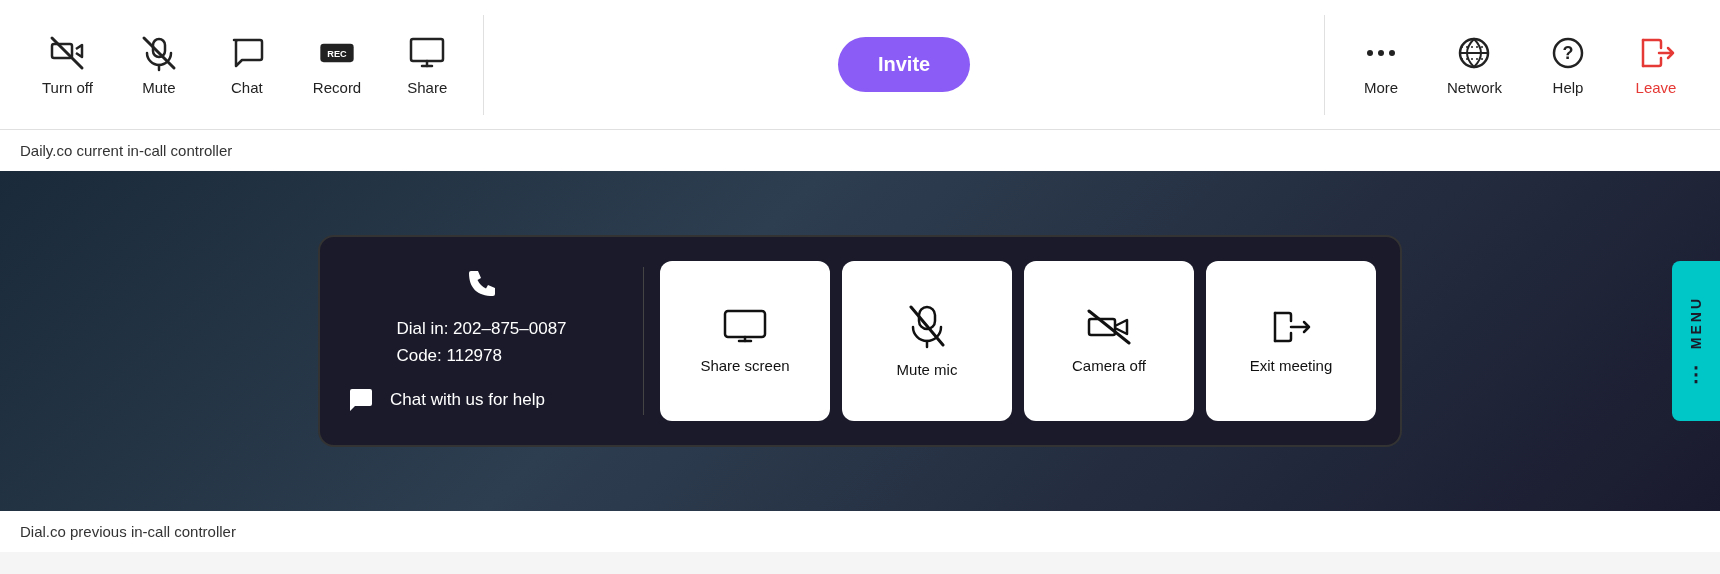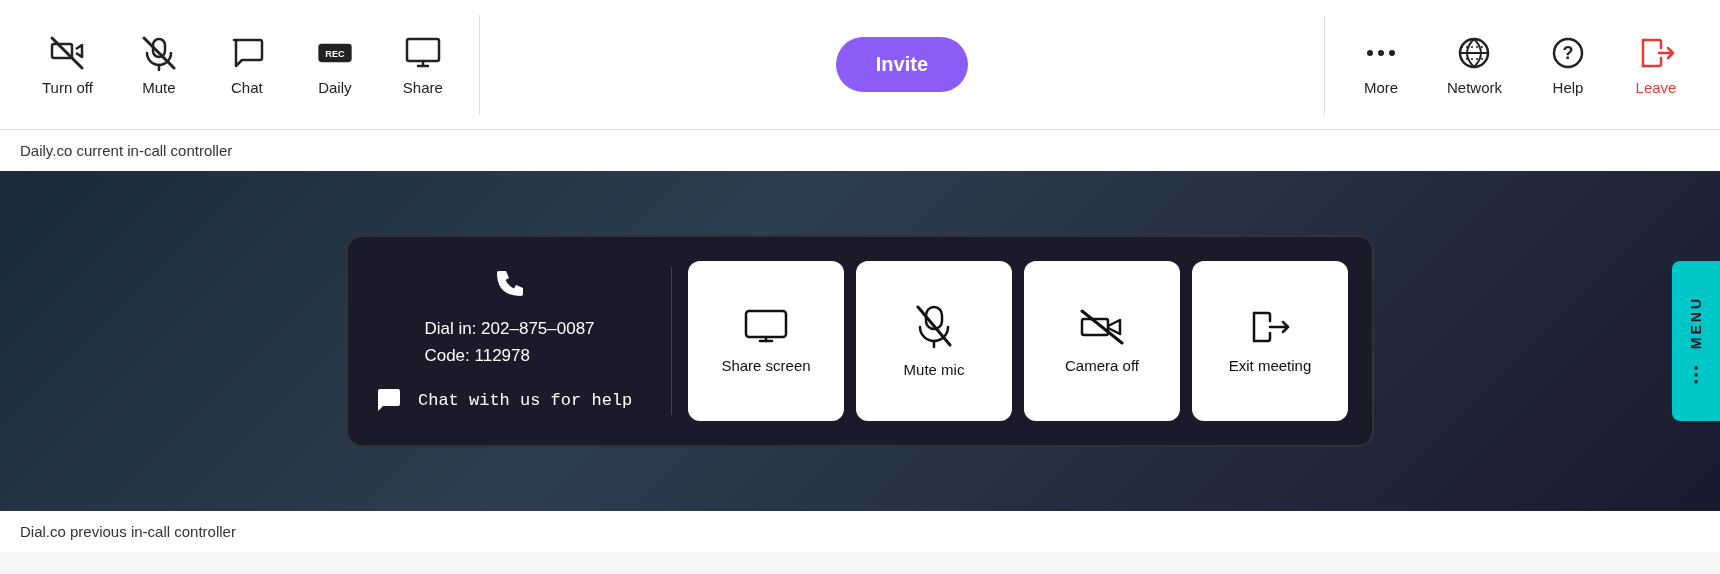--- a/index.html
+++ b/index.html
@@ -136,21 +136,21 @@
     }
     .call-btn {
       display: flex;
       flex-direction: column;
       align-items: center;
       justify-content: center;
       gap: 12px;
       background: #ffffff;
       border: none;
       border-radius: 12px;
-      width: 156px;
+      width: 170px;
       height: 160px;
       cursor: pointer;
       font-size: 15px;
       color: #111;
       font-weight: 400;
     }
     .call-btn .btn-icon {
       font-size: 32px;
     }
 
@@ -235,21 +235,21 @@
       <span class="btn-label">Chat</span>
     </button>
 
     <button class="toolbar-btn">
       <span class="icon-svg">
         <svg width="48" height="38" viewBox="0 0 48 38" fill="none">
           <rect x="4" y="8" width="40" height="22" rx="4" fill="#222"></rect>
           <text x="24" y="24" text-anchor="middle" fill="white" font-size="11" font-weight="700" font-family="sans-serif">REC</text>
         </svg>
       </span>
-      <span class="btn-label">Daily</span>
+      <span class="btn-label">Record</span>
     </button>
 
     <button class="toolbar-btn">
       <span class="icon-svg">
         <svg width="38" height="38" viewBox="0 0 38 38" fill="none">
           <rect x="3" y="5" width="32" height="22" rx="2" stroke="#222" stroke-width="2.5" fill="none"></rect>
           <line x1="14" y1="32" x2="24" y2="32" stroke="#222" stroke-width="2.5" stroke-linecap="round"></line>
           <line x1="19" y1="27" x2="19" y2="32" stroke="#222" stroke-width="2.5" stroke-linecap="round"></line>
         </svg>
       </span>
@@ -330,21 +330,21 @@
           <div class="dial-text">Dial in: 202–875–0087</div>
           <div class="dial-text">Code: 112978</div>
         </div>
       </div>
       <div class="chat-row">
         <span>
           <svg width="30" height="30" viewBox="0 0 30 30" fill="none">
             <path d="M4 4h22a2 2 0 012 2v13a2 2 0 01-2 2H11l-5 5V6a2 2 0 012-2z" fill="white"></path>
           </svg>
         </span>
-        <span style="cursor:pointer;font-family:Liberation Mono, monospace;">Chat with us for help</span>
+        <span style="cursor:pointer;">Chat with us for help</span>
       </div>
     </div>
 
     <div class="call-buttons">
 
       <button class="call-btn">
         <span class="btn-icon">
           <svg width="44" height="36" viewBox="0 0 44 36" fill="none">
             <rect x="2" y="2" width="40" height="26" rx="3" stroke="#111" stroke-width="2.5" fill="none"></rect>
             <line x1="16" y1="32" x2="28" y2="32" stroke="#111" stroke-width="2.5" stroke-linecap="round"></line>

